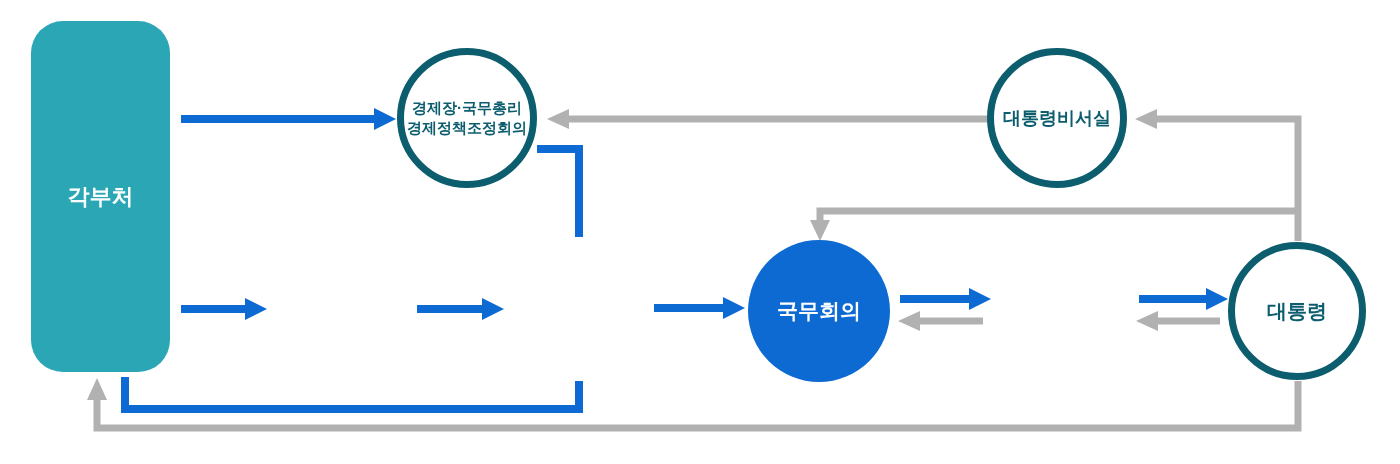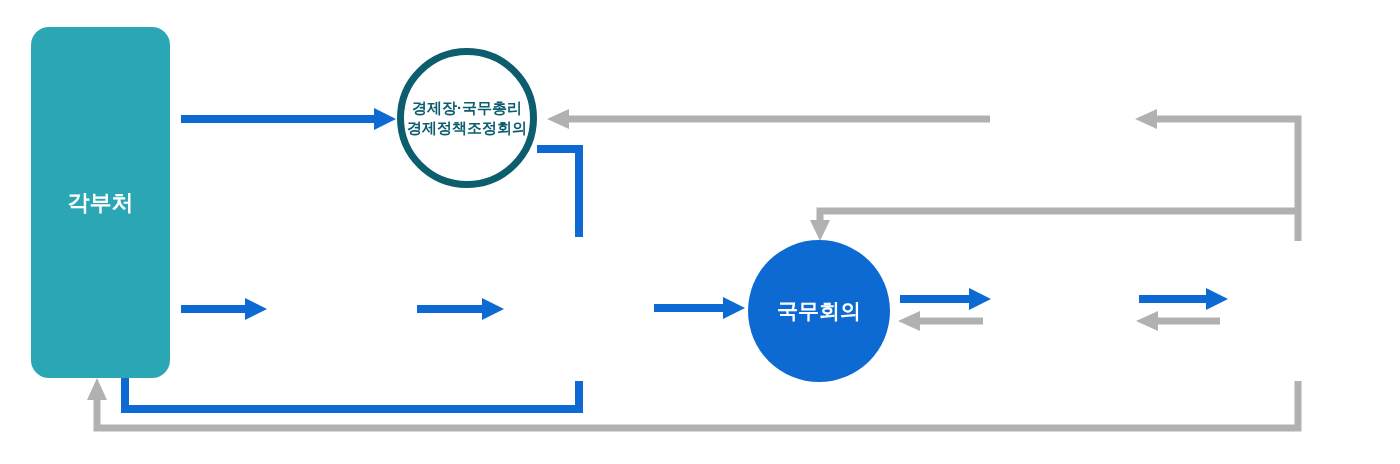--- a/index.html
+++ b/index.html
@@ -85,34 +85,40 @@
 
     <line class="ln-gray" x1="1220" y1="321" x2="1157" y2="321"></line>
     <polygon class="hd-gray" points="1158,311 1158,331 1136,321"></polygon>
 
     <polyline class="ln-gray" points="1298,381 1298,428 97,428 97,399"></polyline>
     <polygon class="hd-gray" points="87,400 107,400 97,378"></polygon>
   </svg>
 
   <div class="layer nodes">
 
-    <div class="node rectnode" style="left:31px;top:27px;width:139px;height:351px;">
+    <div class="node rectnode" style="left:31px;top:21px;width:139px;height:351px;border-radius:32px;">
       <span class="lbl">각부처</span>
     </div>
 
     <div class="node circle" style="left:397px;top:48px;width:140px;height:140px;">
       <span class="lbl fs-xs">
         <span>경제장·국무총리</span><br>
         <span>경제정책조정회의</span>
       </span>
     </div>
 
 
 
     <div class="node circle filled" style="left:748px;top:240px;width:142px;height:142px;">
       <span class="lbl fs-m2">국무회의</span>
     </div>
 
 
+    <div class="node circle" style="left:987px;top:48px;width:140px;height:140px;">
+      <span class="lbl fs-s">대통령비서실</span>
+    </div>
 
+    <div class="node circle" style="left:1228px;top:242px;width:138px;height:138px;">
+      <span class="lbl fs-m">대통령</span>
+    </div>
 
   </div>
 </div>
 
 </body></html>

